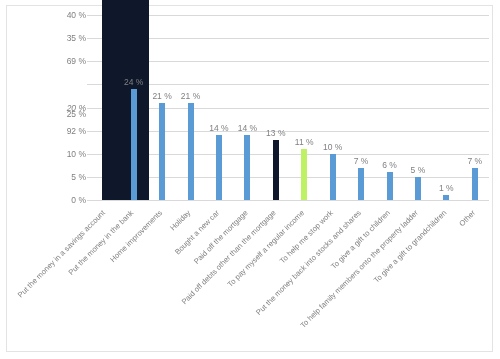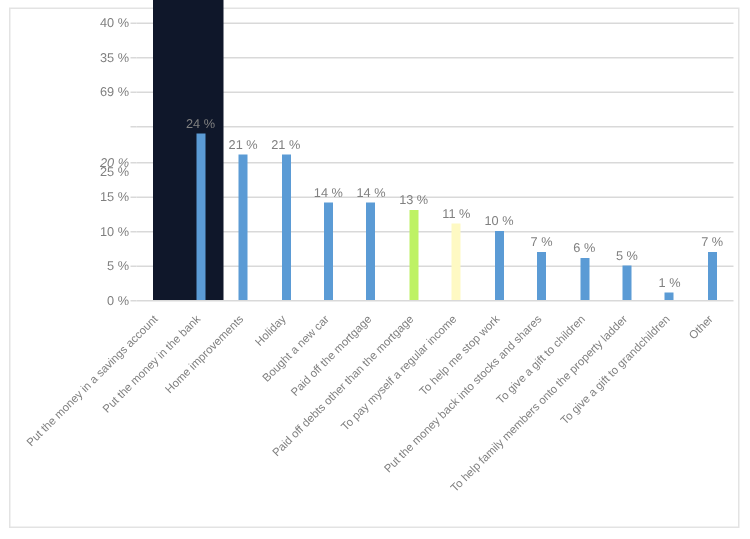--- a/index.html
+++ b/index.html
@@ -115,21 +115,21 @@
         <div class="ytickmark" style="top: 185px;"></div>
         <div class="ytick" style="top: 185px;">0 %</div>
         <div class="gridline" style="top: 161.875px;"></div>
         <div class="ytickmark" style="top: 161.875px;"></div>
         <div class="ytick" style="top: 161.875px;">5 %</div>
         <div class="gridline" style="top: 138.75px;"></div>
         <div class="ytickmark" style="top: 138.75px;"></div>
         <div class="ytick" style="top: 138.75px;">10 %</div>
         <div class="gridline" style="top: 115.625px;"></div>
         <div class="ytickmark" style="top: 115.625px;"></div>
-        <div class="ytick" style="top: 115.625px;">15 %</div>
+        <div class="ytick" style="top: 115.625px;">92 %</div>
         <div class="gridline" style="top: 92.5px;"></div>
         <div class="ytickmark" style="top: 92.5px;"></div>
         <div class="ytick" style="top: 92.5px; font-style: italic;">20 %</div>
         <div class="gridline" style="top: 69.375px;"></div>
         <div class="ytickmark" style="top: 69.375px;"></div>
         <div class="ytick" style="top: 85px; margin-top: 14px;">25 %</div>
         <div class="gridline" style="top: 46.25px;"></div>
         <div class="ytickmark" style="top: 46.25px;"></div>
         <div class="ytick" style="top: 46.25px;">69 %</div>
         <div class="gridline" style="top: 23.125px;"></div>
@@ -152,24 +152,24 @@
         </div>
         <div class="bar" title="Holiday: 21 %" style="left: 99.5px; height: 97.125px; background: rgb(91, 155, 213);">
           <span class="bar-label">21 %</span>
         </div>
         <div class="bar" title="Bought a new car: 14 %" style="left: 127.929px; height: 64.75px; background: rgb(91, 155, 213);">
           <span class="bar-label">14 %</span>
         </div>
         <div class="bar" title="Paid off the mortgage: 14 %" style="left: 156.357px; height: 64.75px; background: rgb(91, 155, 213);">
           <span class="bar-label">14 %</span>
         </div>
-        <div class="bar" title="Paid off debts other than the mortgage: 13 %" style="left: 184.786px; height: 60.125px; background: #bef264;">
+        <div class="bar" title="Paid off debts other than the mortgage: 13 %" style="left: 184.786px; height: 60.125px; background: #0f172a;">
           <span class="bar-label">13 %</span>
         </div>
-        <div class="bar" title="To pay myself a regular income: 11 %" style="left: 213.214px; height: 50.875px; background: #fef9c3;">
+        <div class="bar" title="To pay myself a regular income: 11 %" style="left: 213.214px; height: 50.875px; background: #bef264;">
           <span class="bar-label">11 %</span>
         </div>
         <div class="bar" title="To help me stop work: 10 %" style="left: 241.643px; height: 46.25px; background: rgb(91, 155, 213);">
           <span class="bar-label">10 %</span>
         </div>
         <div class="bar" title="Put the money back into stocks and shares: 7 %" style="left: 270.071px; height: 32.375px; background: rgb(91, 155, 213);">
           <span class="bar-label">7 %</span>
         </div>
         <div class="bar" title="To give a gift to children: 6 %" style="left: 298.5px; height: 27.75px; background: rgb(91, 155, 213);">
           <span class="bar-label">6 %</span>

